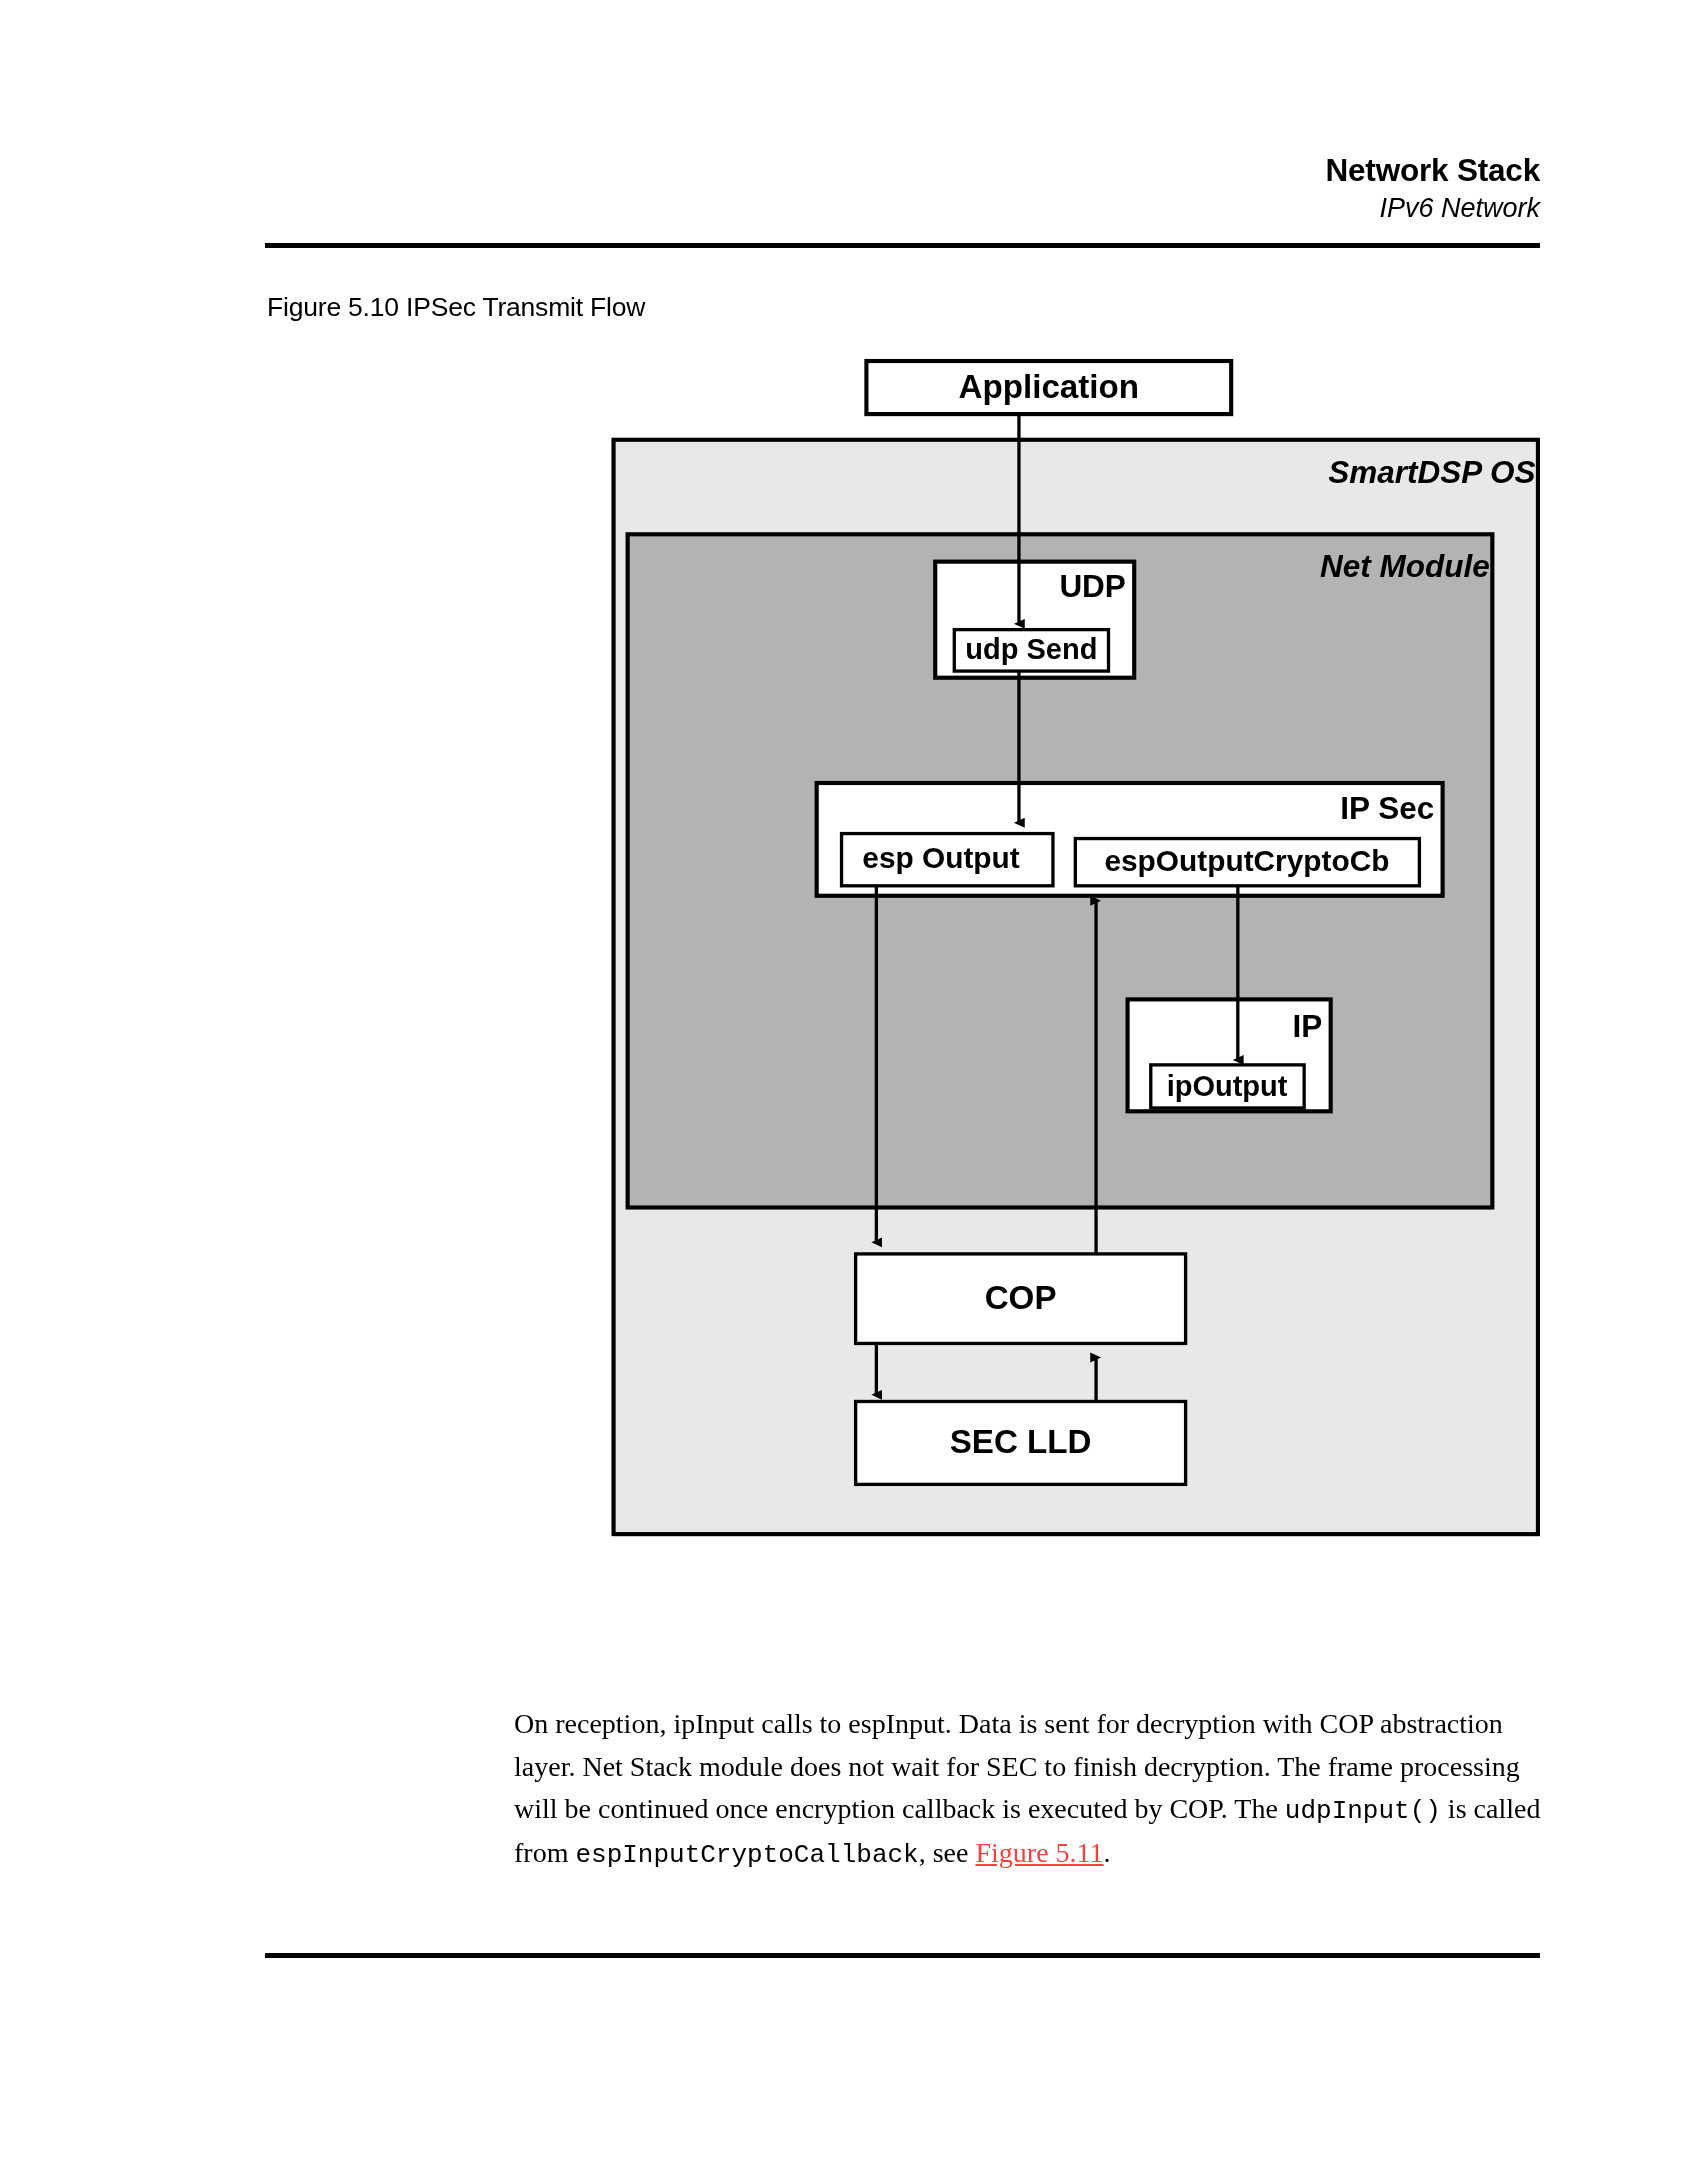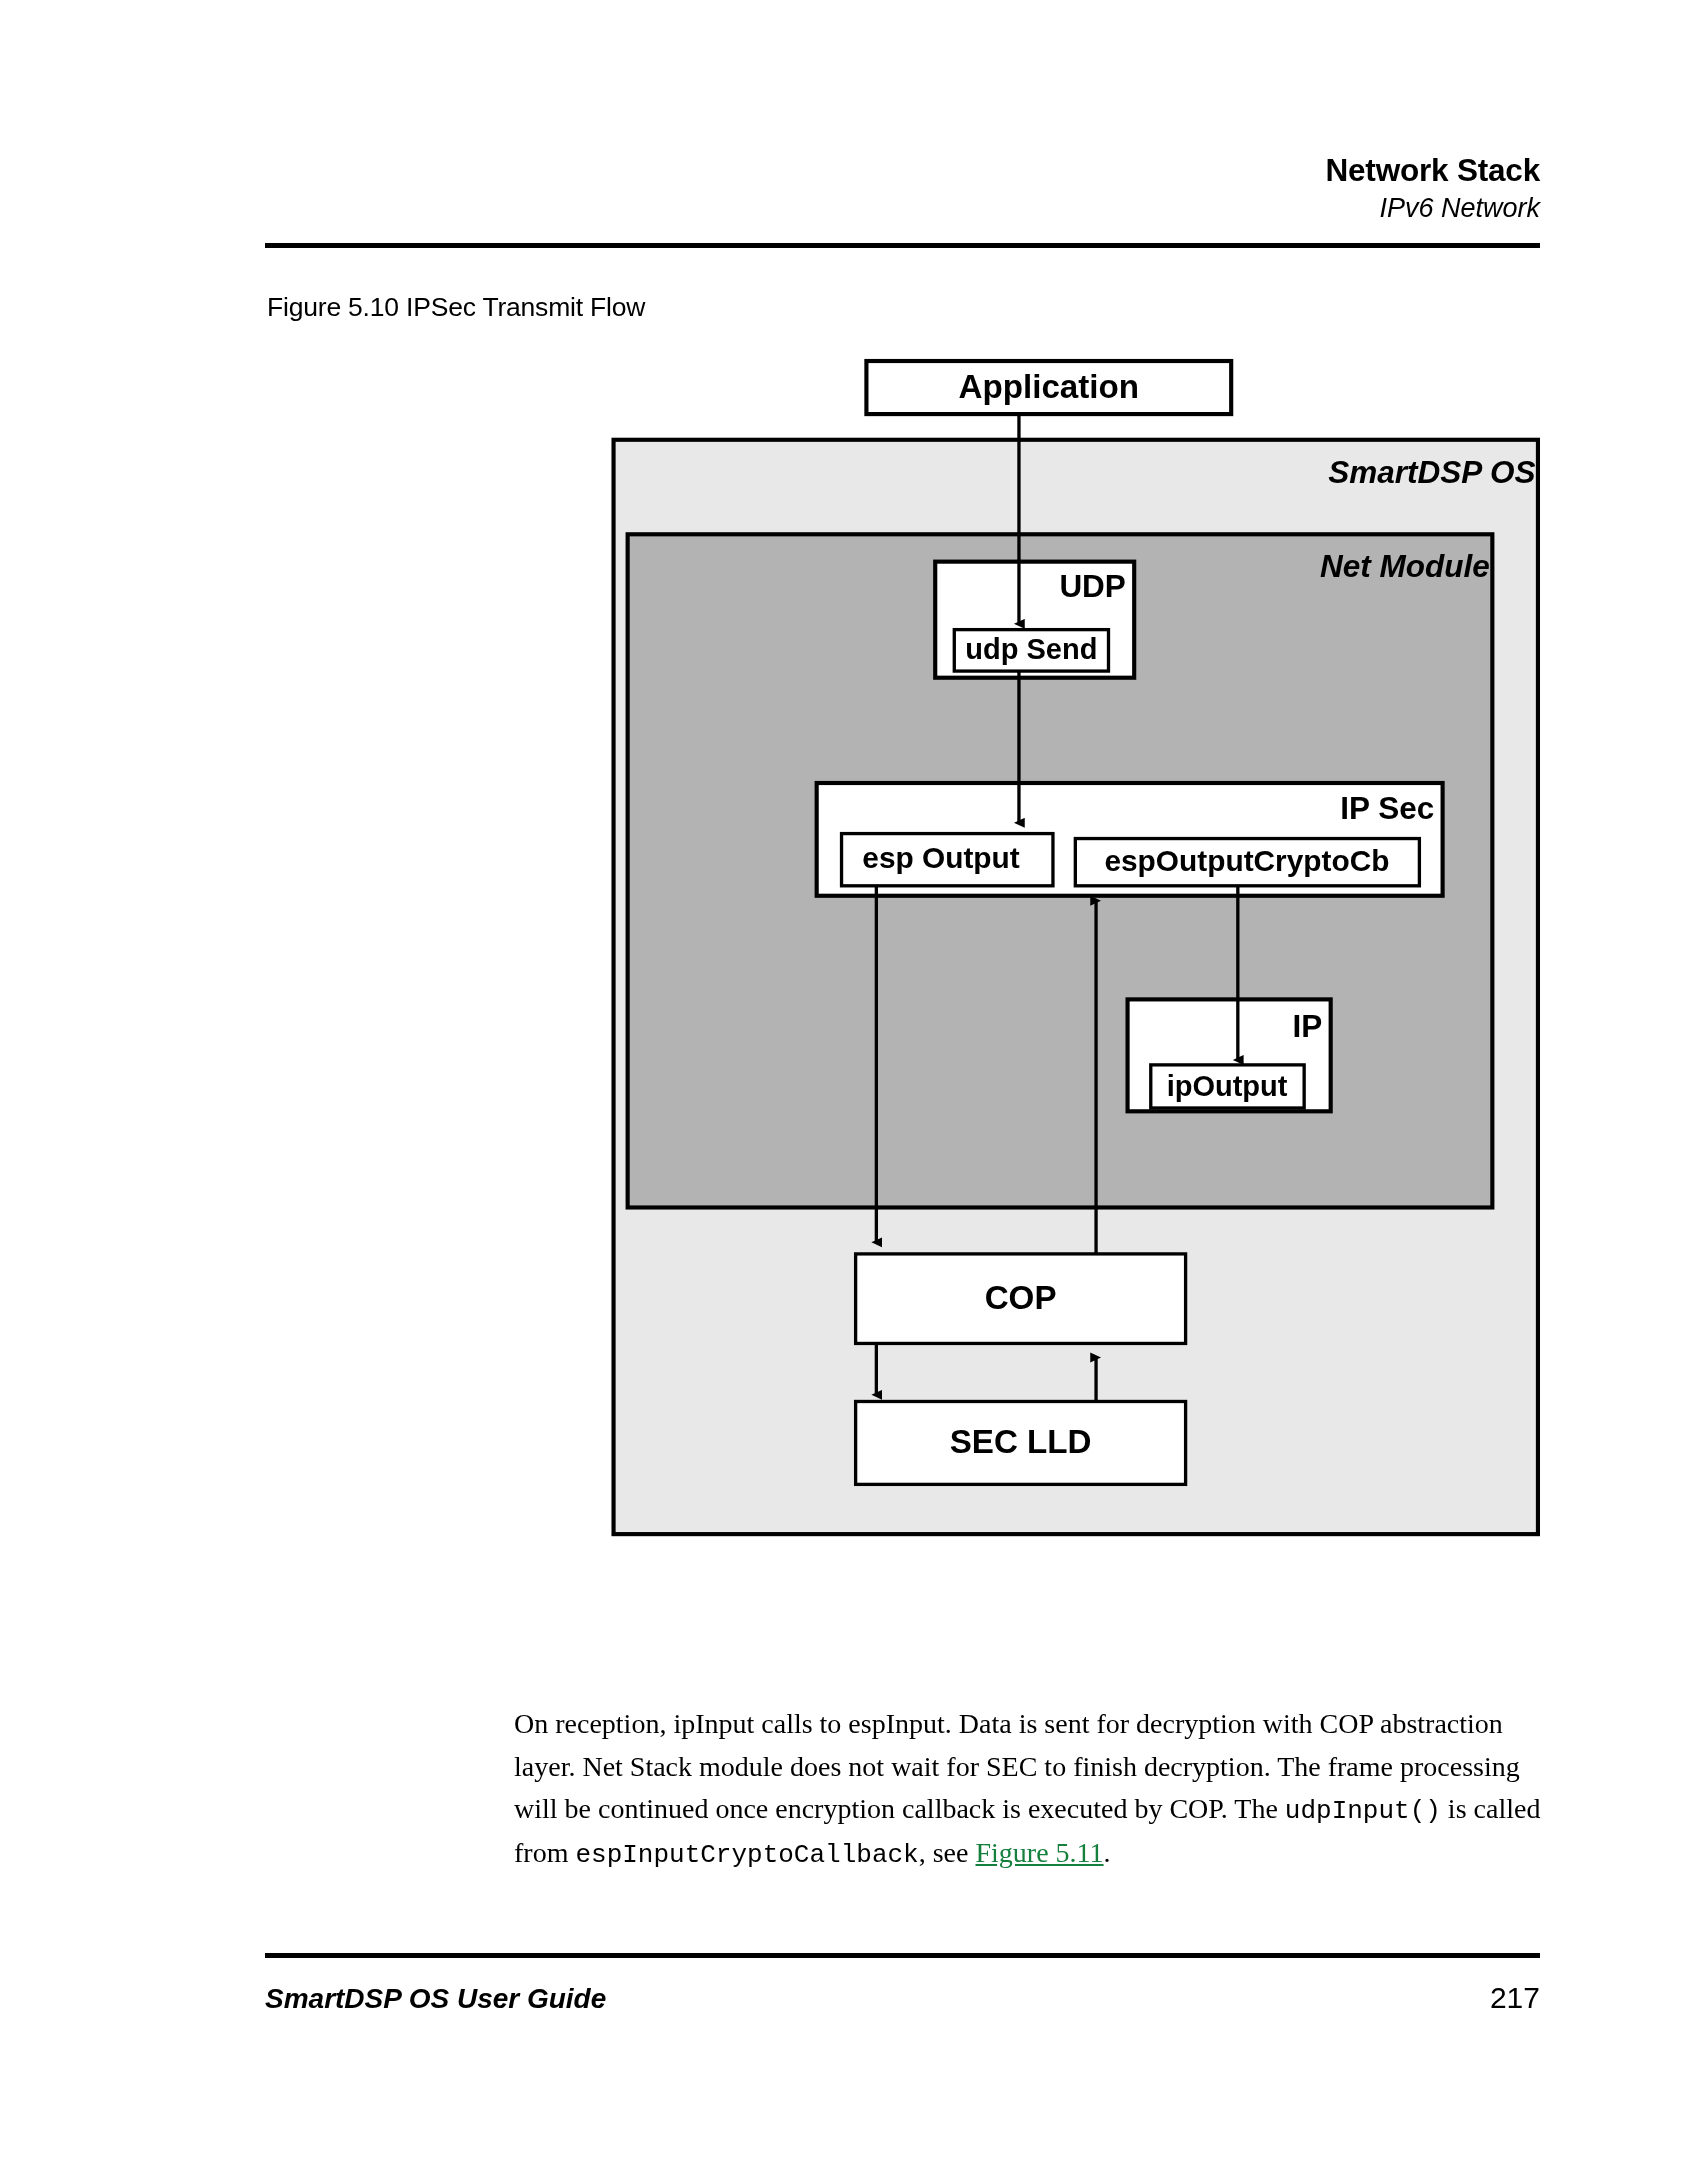--- a/index.html
+++ b/index.html
@@ -105,21 +105,21 @@
     font-size: 28px;
     line-height: 1.52;
     text-align: left;
   }
   .body-text .mono {
     font-family: "Liberation Mono", monospace;
     font-size: 26px;
     margin-top: 8px;
   }
   .body-text a.xref {
-    color: #15803d;
+    color: #ef4444;
     text-decoration: underline;
   }
 
   
   .footer {
     position: absolute;
     left: 265px;
     right: 158px;
     top: 1953px;
   }
@@ -248,20 +248,16 @@
         <text class="dg-label" x="1231" y="1352" font-size="40" text-anchor="middle">SEC LLD</text>
       </g>
     </svg>
   </div>
 
 
   <p class="body-text"><span>On reception, ipInput calls to espInput. Data is sent for decryption with COP abstraction layer. Net Stack module does not wait for SEC to finish decryption. The frame processing will be continued once encryption callback is executed by COP. The </span><span class="mono">udpInput()</span><span> is called from </span><span class="mono">espInputCryptoCallback</span><span>, see </span><a class="xref" href="#">Figure 5.11</a><span>.</span></p>
 
   <div class="footer">
     <div class="footer-rule"></div>
-    <div class="footer-row">
-      <div class="footer-left">SmartDSP OS User Guide</div>
-      <div class="footer-right">217</div>
-    </div>
   </div>
 
 </div>
 
 
 </body></html>

